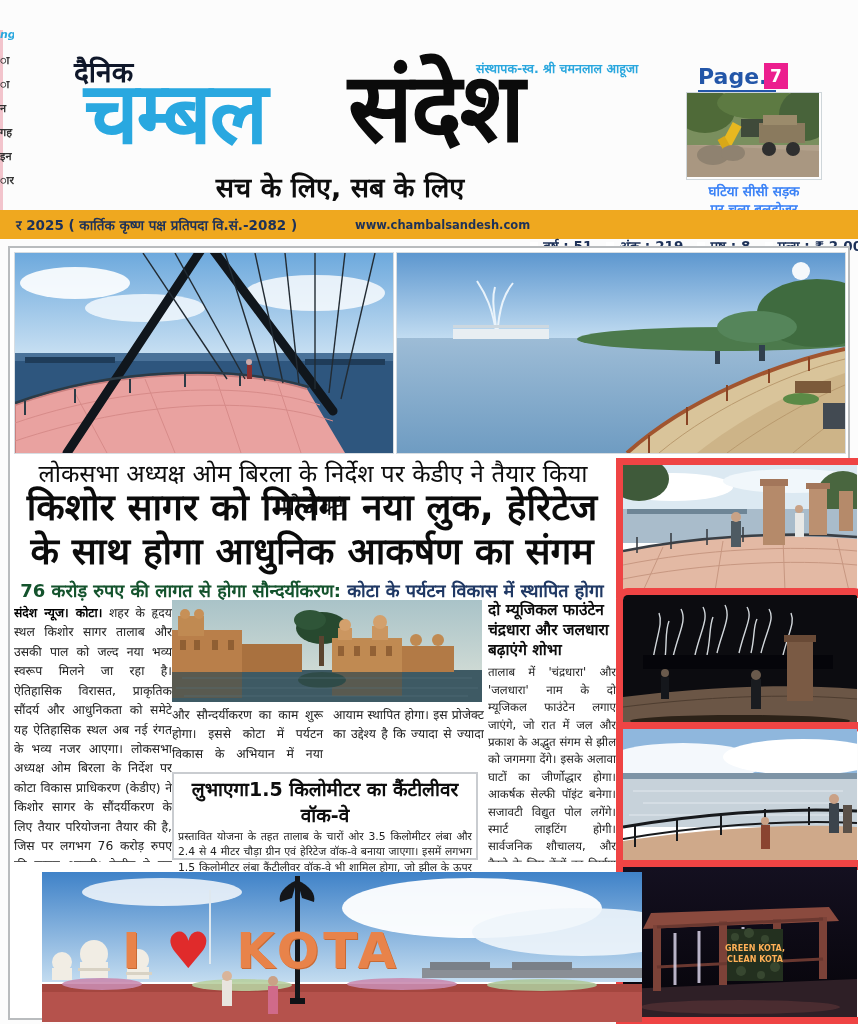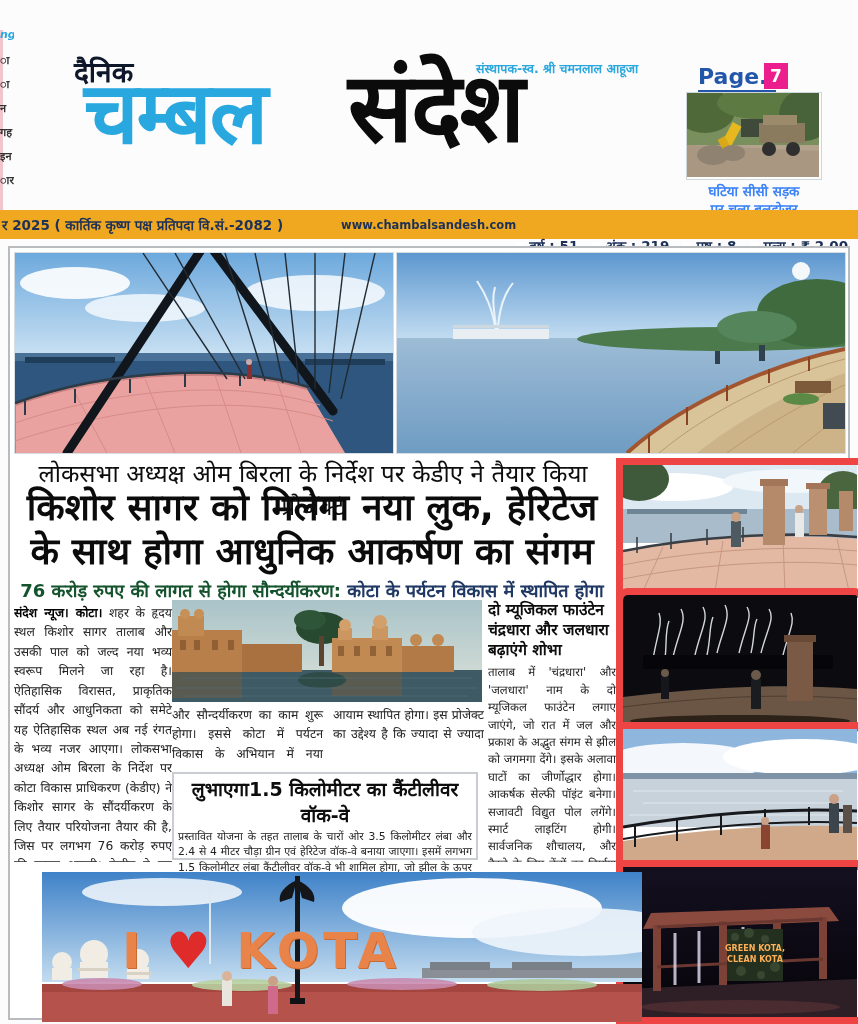--- a/index.html
+++ b/index.html
@@ -17,21 +17,21 @@
   .tagline{left:90px;top:168px;width:500px;text-align:center;font-size:27px;font-weight:bold;color:#0d0d0d;}
   .founder{left:476px;top:60px;font-size:12.5px;font-weight:bold;color:#2aa7de;}
   .page-link{left:698px;top:64px;font-size:22px;font-weight:bold;color:#2356a8;border-bottom:3px solid #2356a8;padding-bottom:1px;}
   .page-num{left:764px;top:63px;width:24px;height:26px;background:#ec1e8e;color:#fff;font-size:17px;font-weight:bold;
             display:flex;align-items:center;justify-content:center;}
   .teaser-photo{left:686px;top:92px;width:134px;height:86px;border:1px solid #cfd6da;}
   .teaser-cap{left:666px;top:182px;width:176px;text-align:center;font-size:13.5px;font-weight:bold;line-height:1.35;color:#3b82f6;}
   
   .infobar{left:0;top:210px;width:858px;height:29px;background:#efa81f;display:flex;align-items:center;
            font-weight:bold;color:#1d3158;font-size:13.5px;}
-  .infobar .date{margin-left:2px;white-space:nowrap;text-align:right;}
+  .infobar .date{margin-left:16px;white-space:nowrap;text-align:right;}
   .infobar .site{margin-left:58px;font-size:11.5px;white-space:nowrap;}
   .infobar .stats{margin-left:auto;margin-right:10px;display:flex;gap:14px;align-items:center;white-space:nowrap;margin-top:43px;}
   .stat{display:flex;align-items:center;gap:5px;}
   .stat .sq{width:8px;height:8px;background:#fff;display:inline-block;}
   
   .frame{left:8px;top:246px;width:838px;height:770px;border:2px solid #b9bcbe;background:#fff;}
   .frame .abs{position:absolute;}
   .render{border:1px solid #d7dde2;}
   
   .kicker{left:2px;top:208px;width:602px;text-align:center;font-size:24px;font-weight:normal;color:#0d0d0d;}
@@ -73,20 +73,21 @@
     <span class="frag">ा</span>
     <span class="frag">न</span>
     <span class="frag">गह</span>
     <span class="frag">इन</span>
     <span class="frag">ार</span>
   </div>
 
   <div class="abs dainik">दैनिक</div>
   <div class="abs title-blue">चम्बल</div>
   <div class="abs title-black">संदेश</div>
+  <div class="abs tagline">सच के लिए, सब के लिए</div>
   <div class="abs founder">संस्थापक-स्व. श्री चमनलाल आहूजा</div>
   <div class="abs page-link">Page..</div>
   <div class="abs page-num">7</div>
 
   <div class="abs teaser-photo">
     <svg width="132" height="84" viewBox="0 0 132 84">
       <rect width="132" height="84" fill="#7a8f5e"></rect>
       <ellipse cx="18" cy="18" rx="30" ry="22" fill="#4f6a38"></ellipse>
       <ellipse cx="70" cy="10" rx="40" ry="16" fill="#5d7a42"></ellipse>
       <ellipse cx="118" cy="22" rx="26" ry="26" fill="#48633a"></ellipse>

